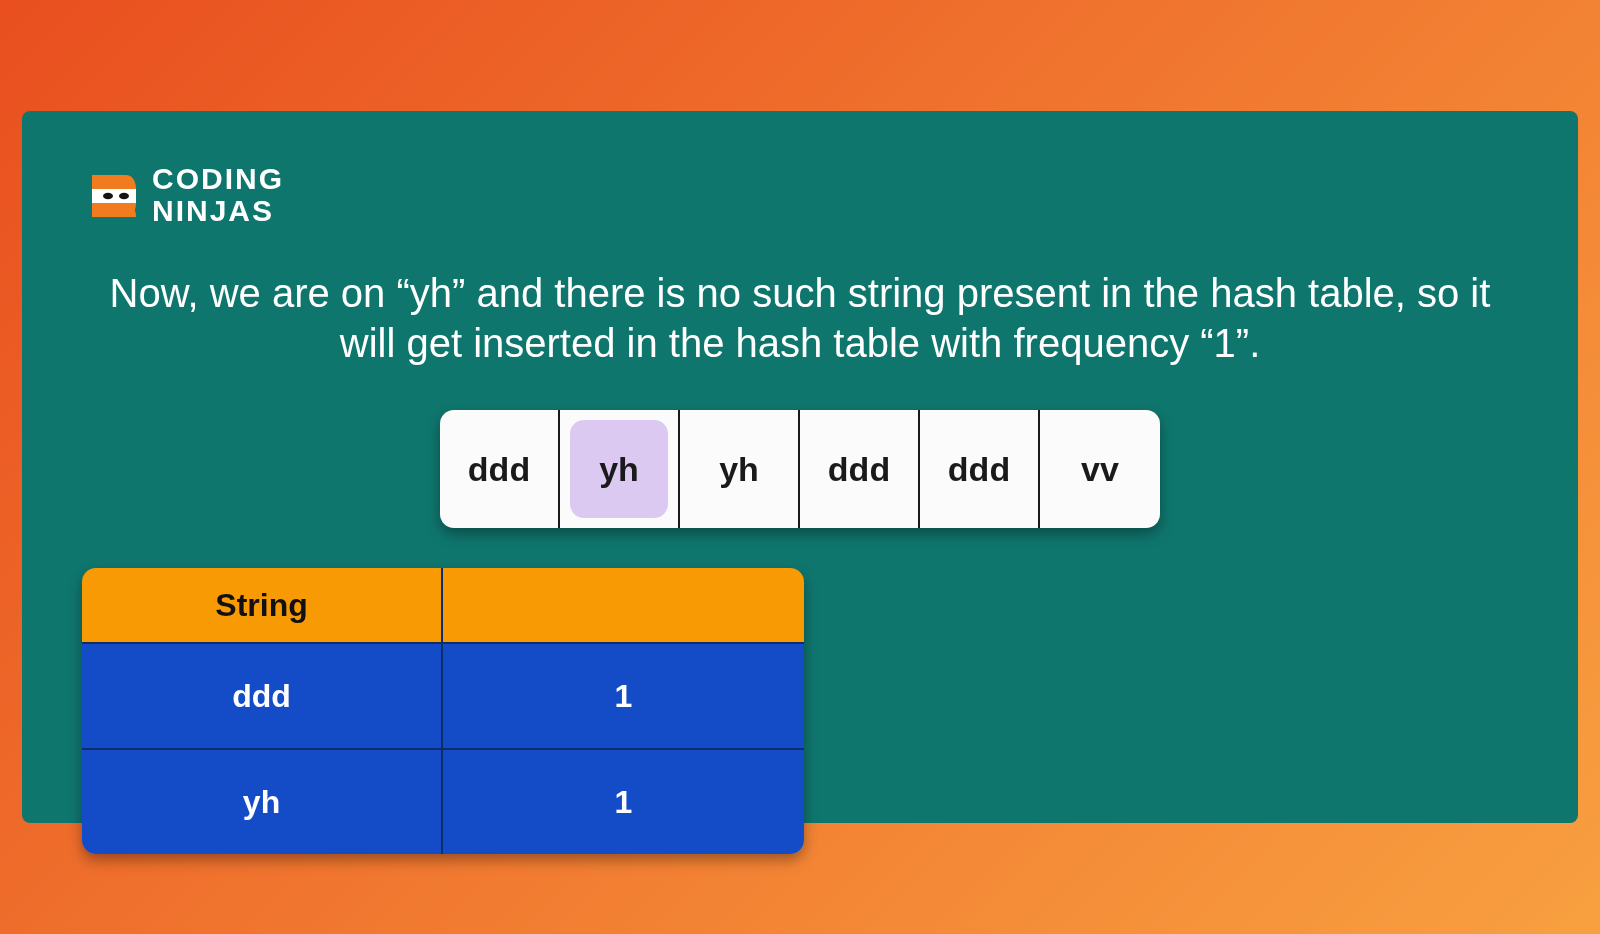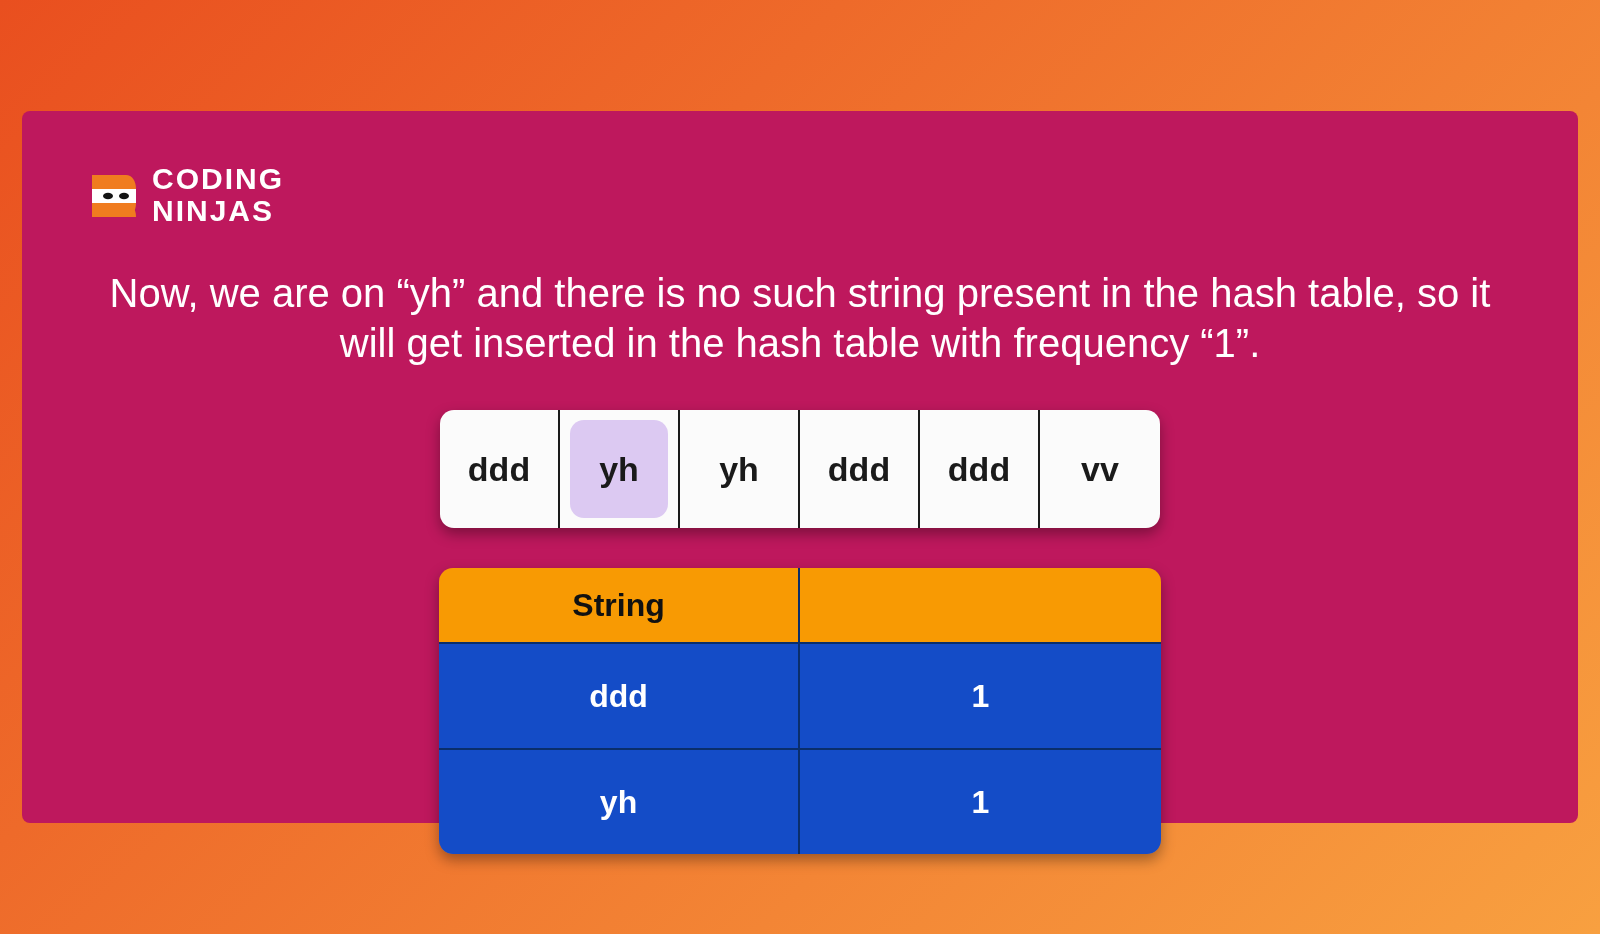--- a/index.html
+++ b/index.html
@@ -7,21 +7,21 @@
   body {
     font-family: -apple-system, BlinkMacSystemFont, "Segoe UI", Arial, sans-serif;
     background: linear-gradient(135deg, #e94f1f 0%, #f8a040 100%);
     display: flex;
     align-items: center;
     justify-content: center;
   }
   .frame {
     width: 1556px;
     height: 712px;
-    background: #be185d;
+    background: #0f766e;
     border-radius: 8px;
     padding: 52px 60px 40px 60px;
     position: relative;
   }
   .logo-row {
     display: flex;
     align-items: center;
     gap: 14px;
   }
   .logo-mark {
@@ -75,21 +75,21 @@
     position: absolute;
     inset: 10px;
     background: #dcc9f2;
     border-radius: 14px;
   }
   .cell .label { position: relative; z-index: 1; }
 
   .tbl-wrap {
     margin: 40px auto 0 auto;
     display: flex;
-    justify-content: center;
+    justify-content: flex-start;
   }
   .tbl {
     width: 722px;
     border-radius: 14px;
     overflow: hidden;
     box-shadow: 0 6px 14px rgba(0,0,0,.35);
   }
   .thead {
     display: flex;
     background: #f89a03;

